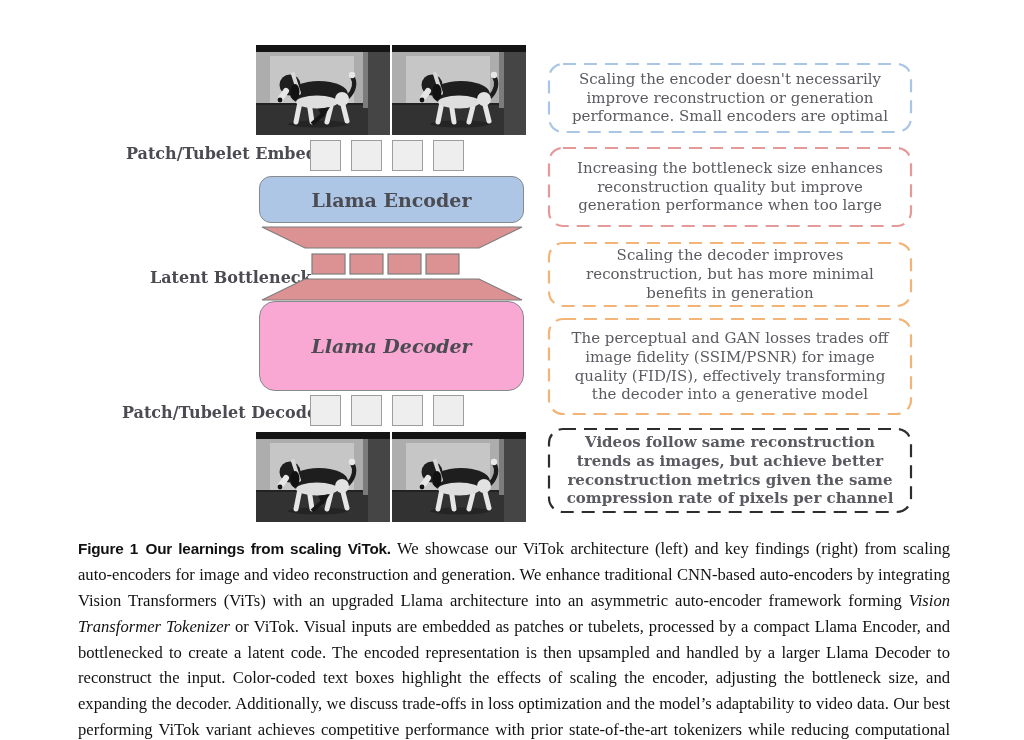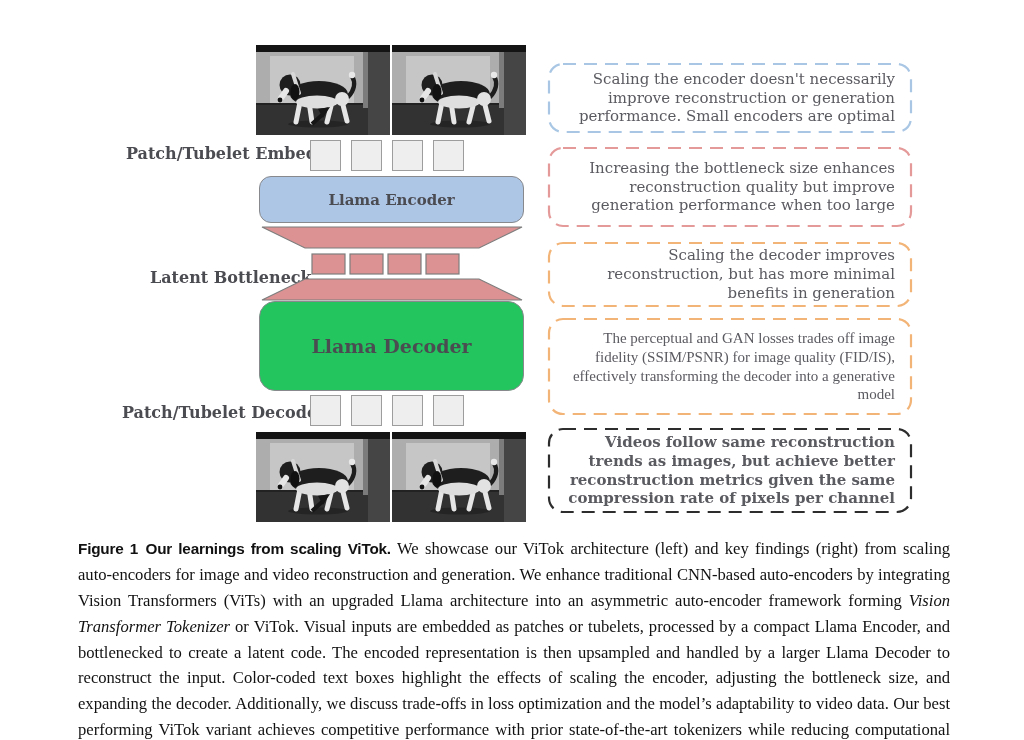--- a/index.html
+++ b/index.html
@@ -8,29 +8,29 @@
   
   .frames{position:absolute;display:flex;gap:2px;}
   .frames-top{left:256px;top:45px;}
   .frames-bottom{left:256px;top:432px;}
   .frame{width:134px;height:90px;display:block;}
   .side-label{position:absolute;font-weight:700;font-size:16px;color:#4b4b52;white-space:nowrap;}
   .patch-row{position:absolute;display:flex;gap:10px;}
   .patch{width:29px;height:29px;background:#eeeeee;border:1.5px solid #9d9d9d;}
   .block{position:absolute;display:flex;align-items:center;justify-content:center;
          border:1.5px solid #87898c;font-weight:700;color:#4b4b52;}
-  .encoder{left:259px;top:176px;width:263px;height:45px;border-radius:12px;font-size:15px;}
+  .encoder{left:259px;top:176px;width:263px;height:45px;border-radius:12px;font-size:19px;}
   .decoder{left:259px;top:301px;width:263px;height:88px;border-radius:16px;font-size:19px;}
   .bottleneck-svg{position:absolute;left:259px;top:226px;}
   .bottleneck-svg path,.bottleneck-svg rect{stroke:#7d7d7d;stroke-width:1.2;}
   
   .finding{position:absolute;left:547px;width:366px;display:flex;align-items:center;justify-content:center;}
   .finding .dash{position:absolute;left:0;top:0;}
   .finding .dash rect{fill:none;stroke-width:2.2;stroke-dasharray:13 8;}
-  .finding-text{position:relative;width:330px;text-align:right;font-size:15px;line-height:1.26;color:#5a5a61;}
+  .finding-text{position:relative;width:330px;text-align:center;font-size:15px;line-height:1.26;color:#5a5a61;}
   
   .caption{position:absolute;left:78px;top:536px;width:872px;font-family:"Liberation Serif",serif;
            font-size:16.6px;line-height:1.56;color:#111;text-align:justify;}
   .seg-lead{font-family:Liberation Sans, sans-serif;font-weight:700;font-size:15.3px;letter-spacing:-0.2px;}
   .seg-italic{font-style:italic;}
   .defs-holder{position:absolute;width:0;height:0;overflow:hidden;}
 </style>
 </head>
 <body>
 
@@ -101,21 +101,21 @@
   <div class="side-label" style="left:150px;top:268px;">Latent Bottleneck</div>
   <svg class="bottleneck-svg" width="266" height="75" viewBox="0 0 266 75">
     <path d="M3,1 L263,1 L220,22 L46,22 Z" style="fill: rgb(220, 146, 147);"></path>
     <rect x="53" y="28" width="33" height="20" style="fill: rgb(220, 146, 147);"></rect>
     <rect x="91" y="28" width="33" height="20" style="fill: rgb(220, 146, 147);"></rect>
     <rect x="129" y="28" width="33" height="20" style="fill: rgb(220, 146, 147);"></rect>
     <rect x="167" y="28" width="33" height="20" style="fill: rgb(220, 146, 147);"></rect>
     <path d="M46,53 L220,53 L263,74 L3,74 Z" style="fill: rgb(220, 146, 147);"></path>
   </svg>
 
-  <div class="block decoder" style="background-color: #22c55e;">
+  <div class="block decoder" style="background-color: #f9a8d4; font-style: italic;">
     <span>Llama Decoder</span>
   </div>
 
   <div class="side-label" style="left:122px;top:403px;">Patch/Tubelet Decode</div>
   <div class="patch-row" style="left:310px;top:395px;">
     <div class="patch"></div>
     <div class="patch"></div>
     <div class="patch"></div>
     <div class="patch"></div>
   </div>
@@ -148,21 +148,21 @@
     <div class="finding-text">Increasing the bottleneck size enhances reconstruction quality but improve generation performance when too large</div>
   </div>
 
   <div class="finding" style="top:241px;height:67px;">
     <svg class="dash" width="366" height="67">
         <rect x="2" y="2" width="362" height="63" rx="14" style="stroke: rgb(243, 180, 119);"></rect>
       </svg>
     <div class="finding-text">Scaling the decoder improves reconstruction, but has more minimal benefits in generation</div>
   </div>
 
-  <div class="finding" style="top:317px;height:99px;font-family:Liberation Serif, serif;">
+  <div class="finding" style="top:317px;height:99px;">
     <svg class="dash" width="366" height="99">
         <rect x="2" y="2" width="362" height="95" rx="14" style="stroke: rgb(243, 180, 119);"></rect>
       </svg>
     <div class="finding-text">The perceptual and GAN losses trades off image fidelity (SSIM/PSNR) for image quality (FID/IS), effectively transforming the decoder into a generative model</div>
   </div>
 
   <div class="finding" style="top:427px;height:87px;font-weight:bold;">
     <svg class="dash" width="366" height="87">
         <rect x="2" y="2" width="362" height="83" rx="14" style="stroke: rgb(45, 45, 45);"></rect>
       </svg>

